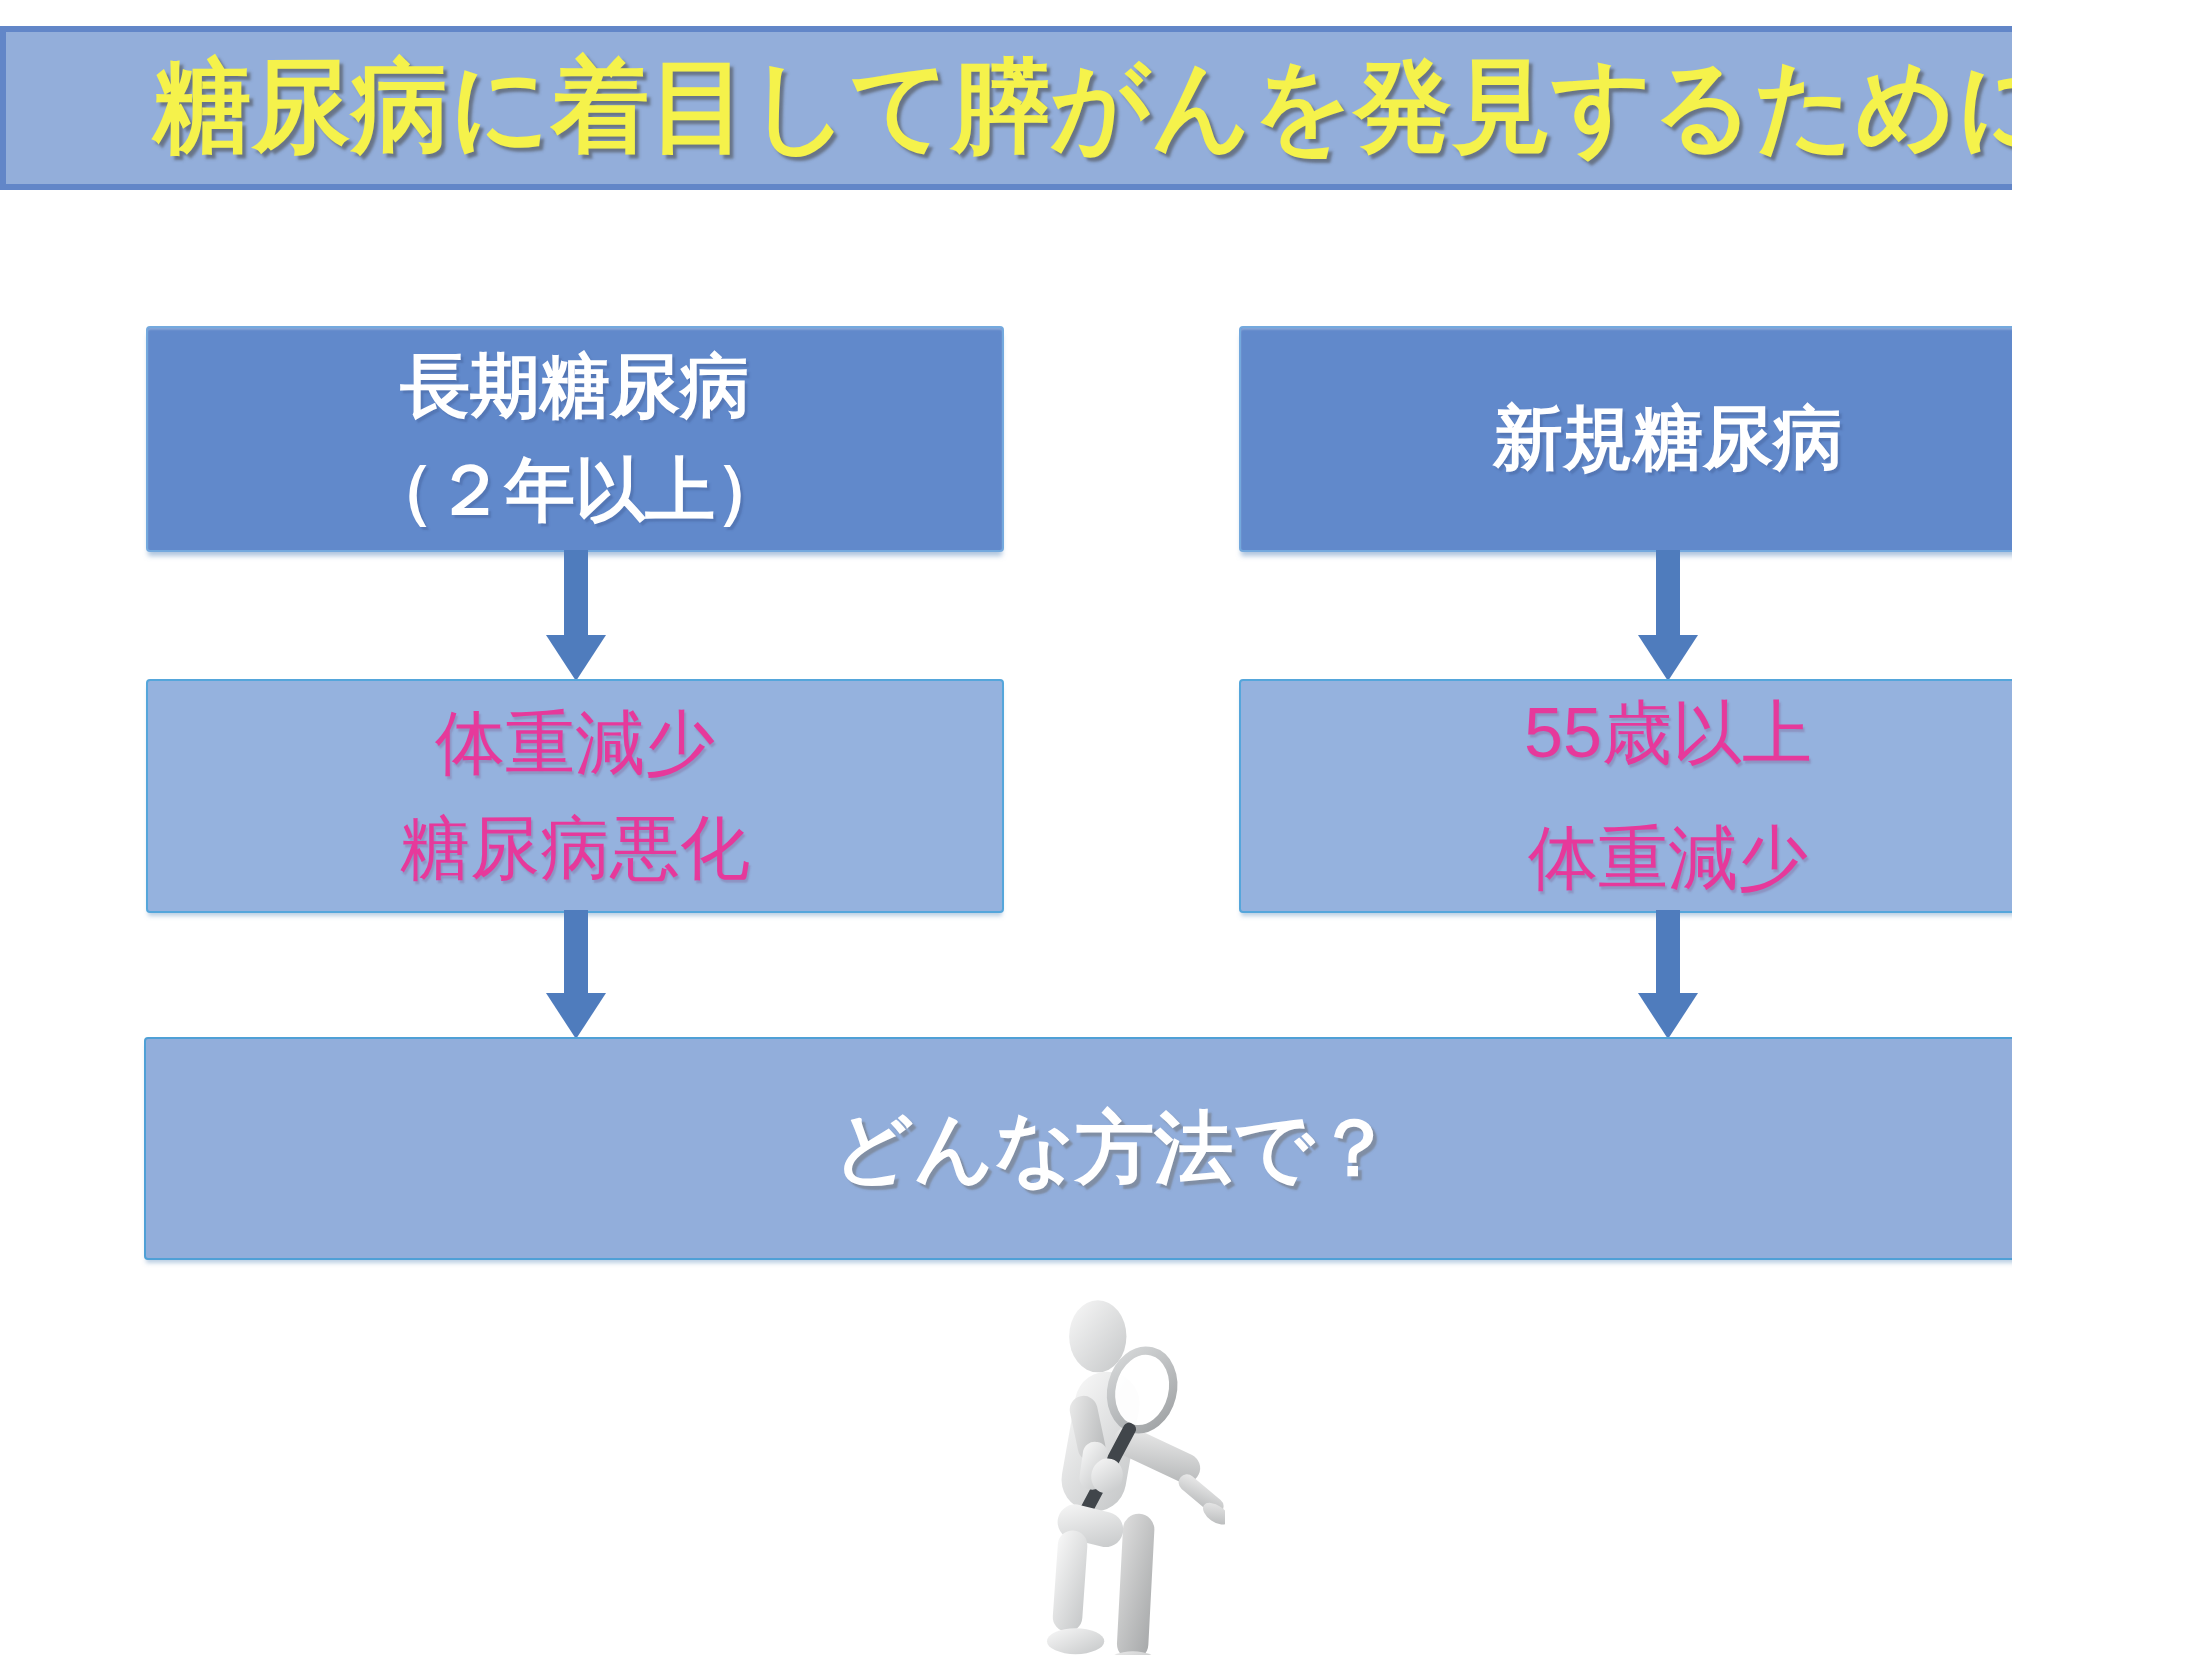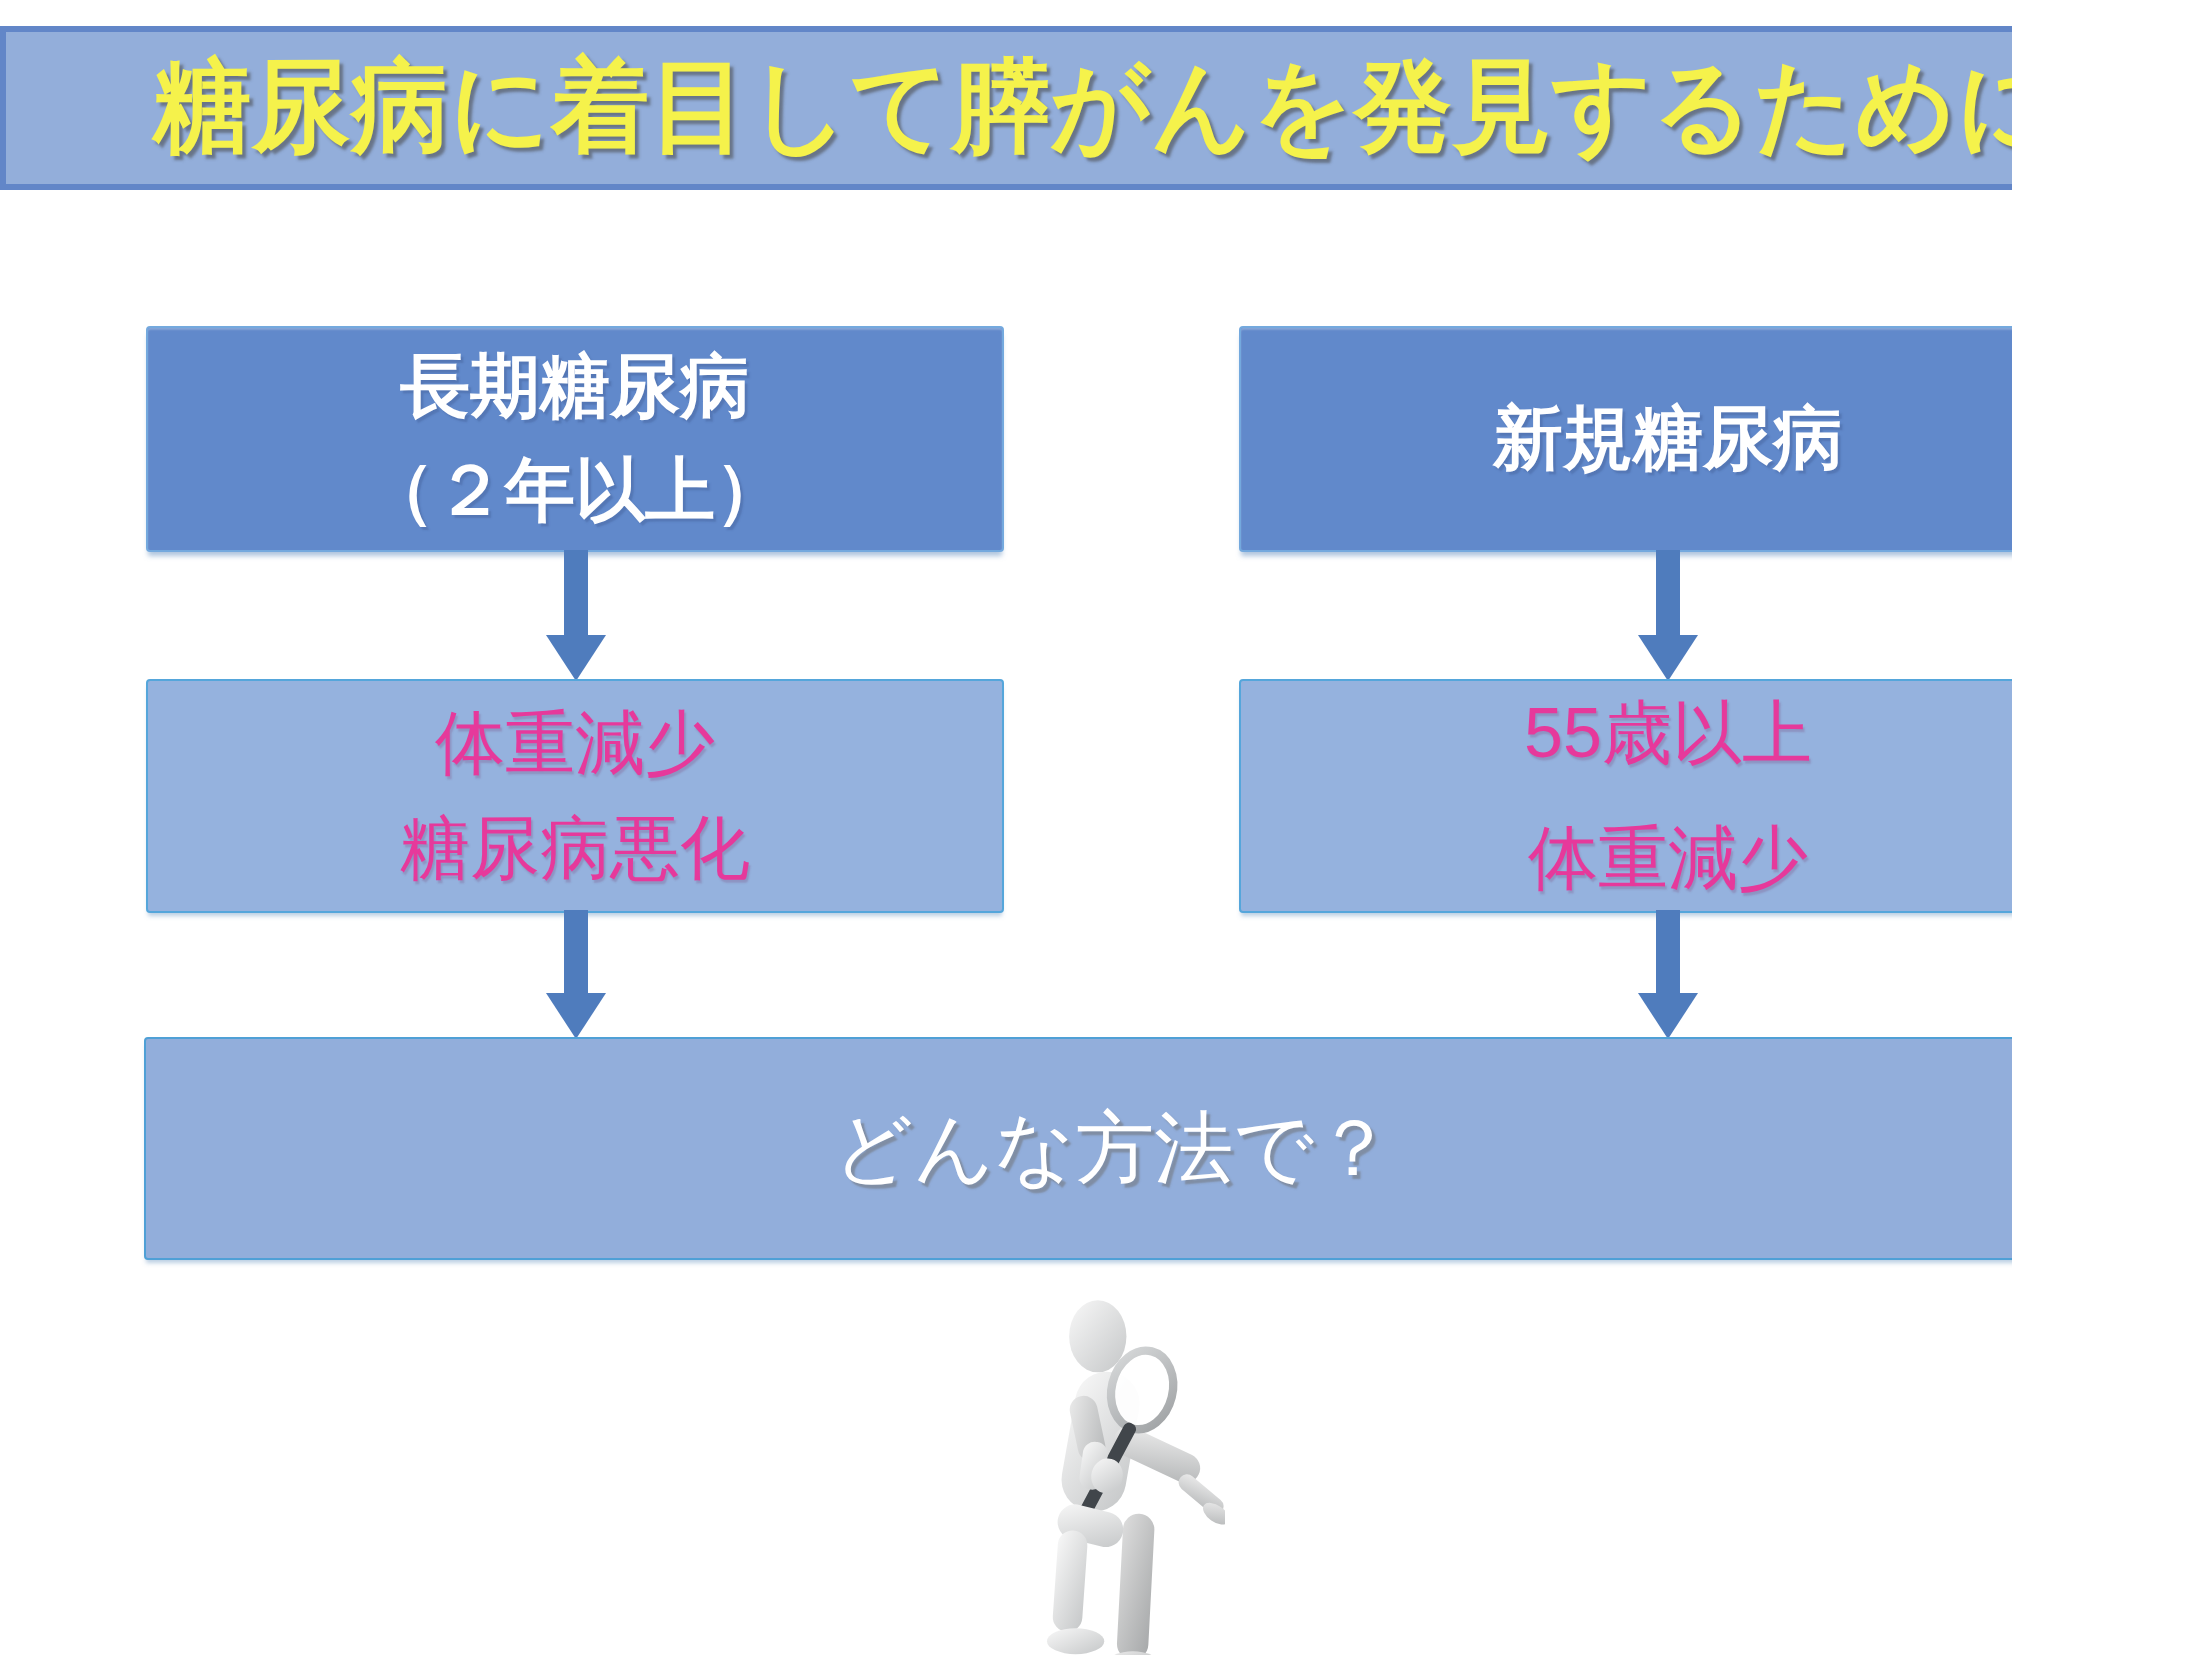--- a/index.html
+++ b/index.html
@@ -63,21 +63,21 @@
   .box-light .line{
     color:var(--pink); font-size:70px; font-weight:400; line-height:1.5;
     text-shadow:1.8px 2.8px 1.8px rgba(120,60,110,0.25);
   }
   .box-wide{
     background:var(--wide-fill);
     border:2.8px solid var(--wide-border);
     box-shadow:0 5.5px 4.6px -2.8px rgba(120,160,200,0.5);
   }
   .box-wide .line{
-    color:var(--white); font-size:79px; font-weight:400;
+    color:var(--white); font-size:79px; font-weight:700;
     text-shadow:3.7px 3.7px 1.8px rgba(110,110,110,0.5);
   }
   
   .pos-top-left {left:146px;  top:300px;  width:858px;  height:226px;}
   .pos-top-right{left:1239px; top:300px;  width:858px;  height:226px;}
   .pos-mid-left {left:146px;  top:653px;  width:858px;  height:234px;}
   .pos-mid-right{left:1239px; top:653px;  width:858px;  height:234px;gap:20px;}
   .pos-bottom   {left:144px;  top:1011px; width:1938px; height:223px;}
   
   .down-arrow{position:absolute; width:61px; display:flex; flex-direction:column; align-items:center;}

